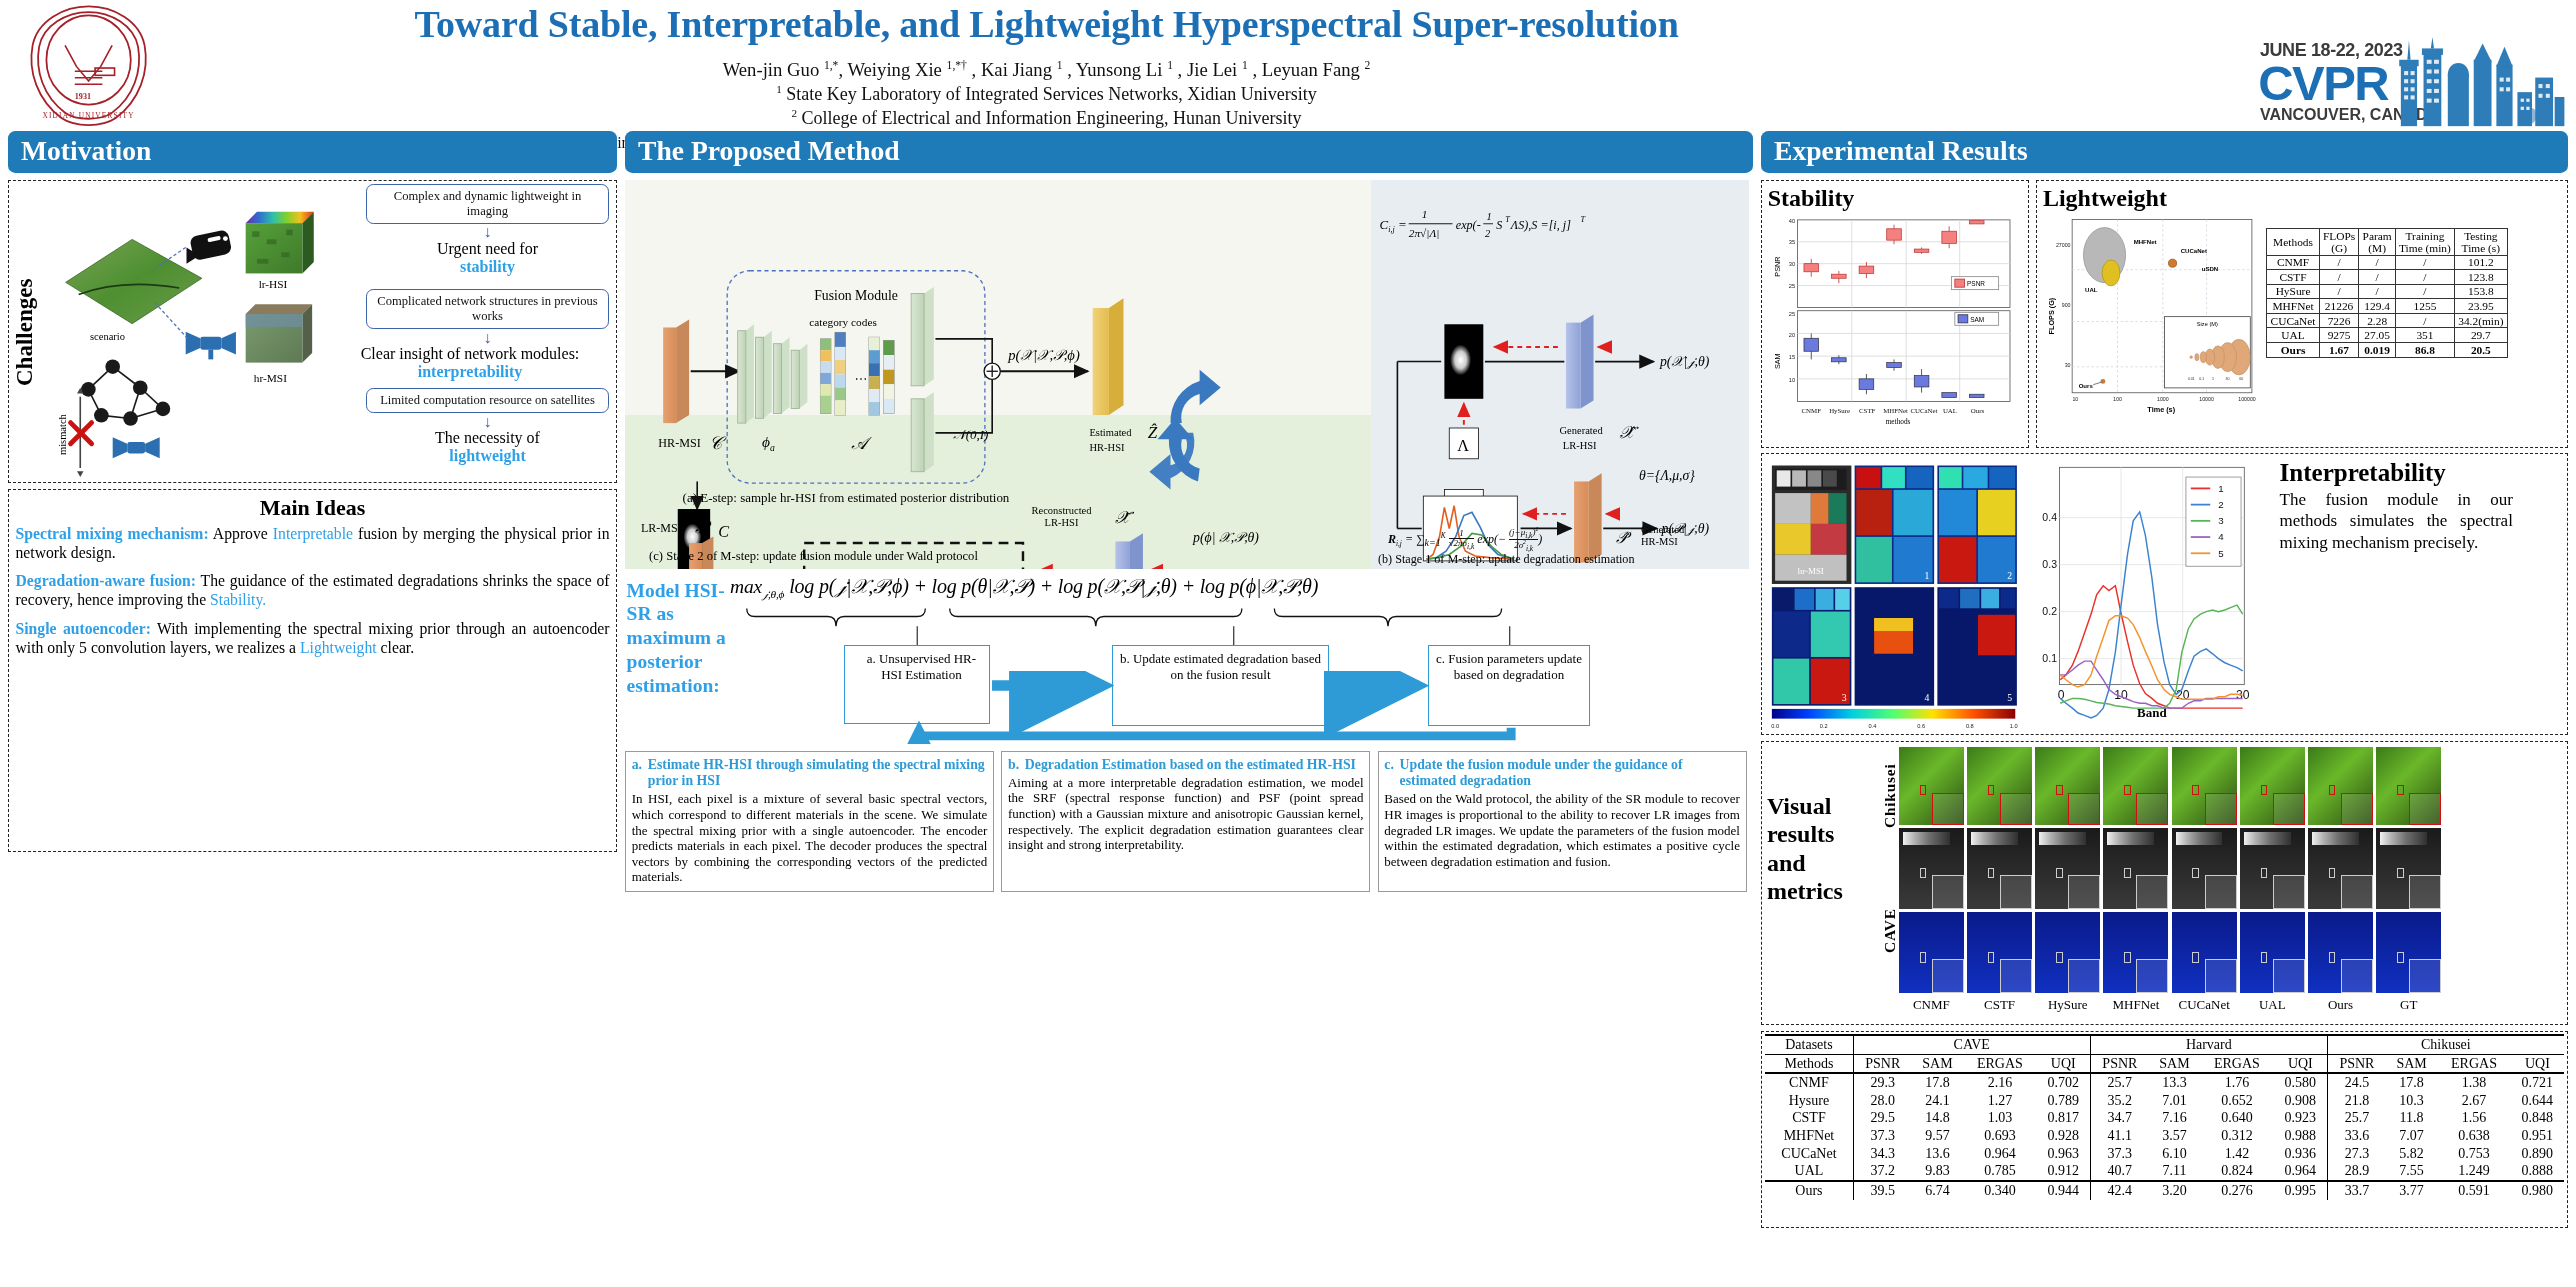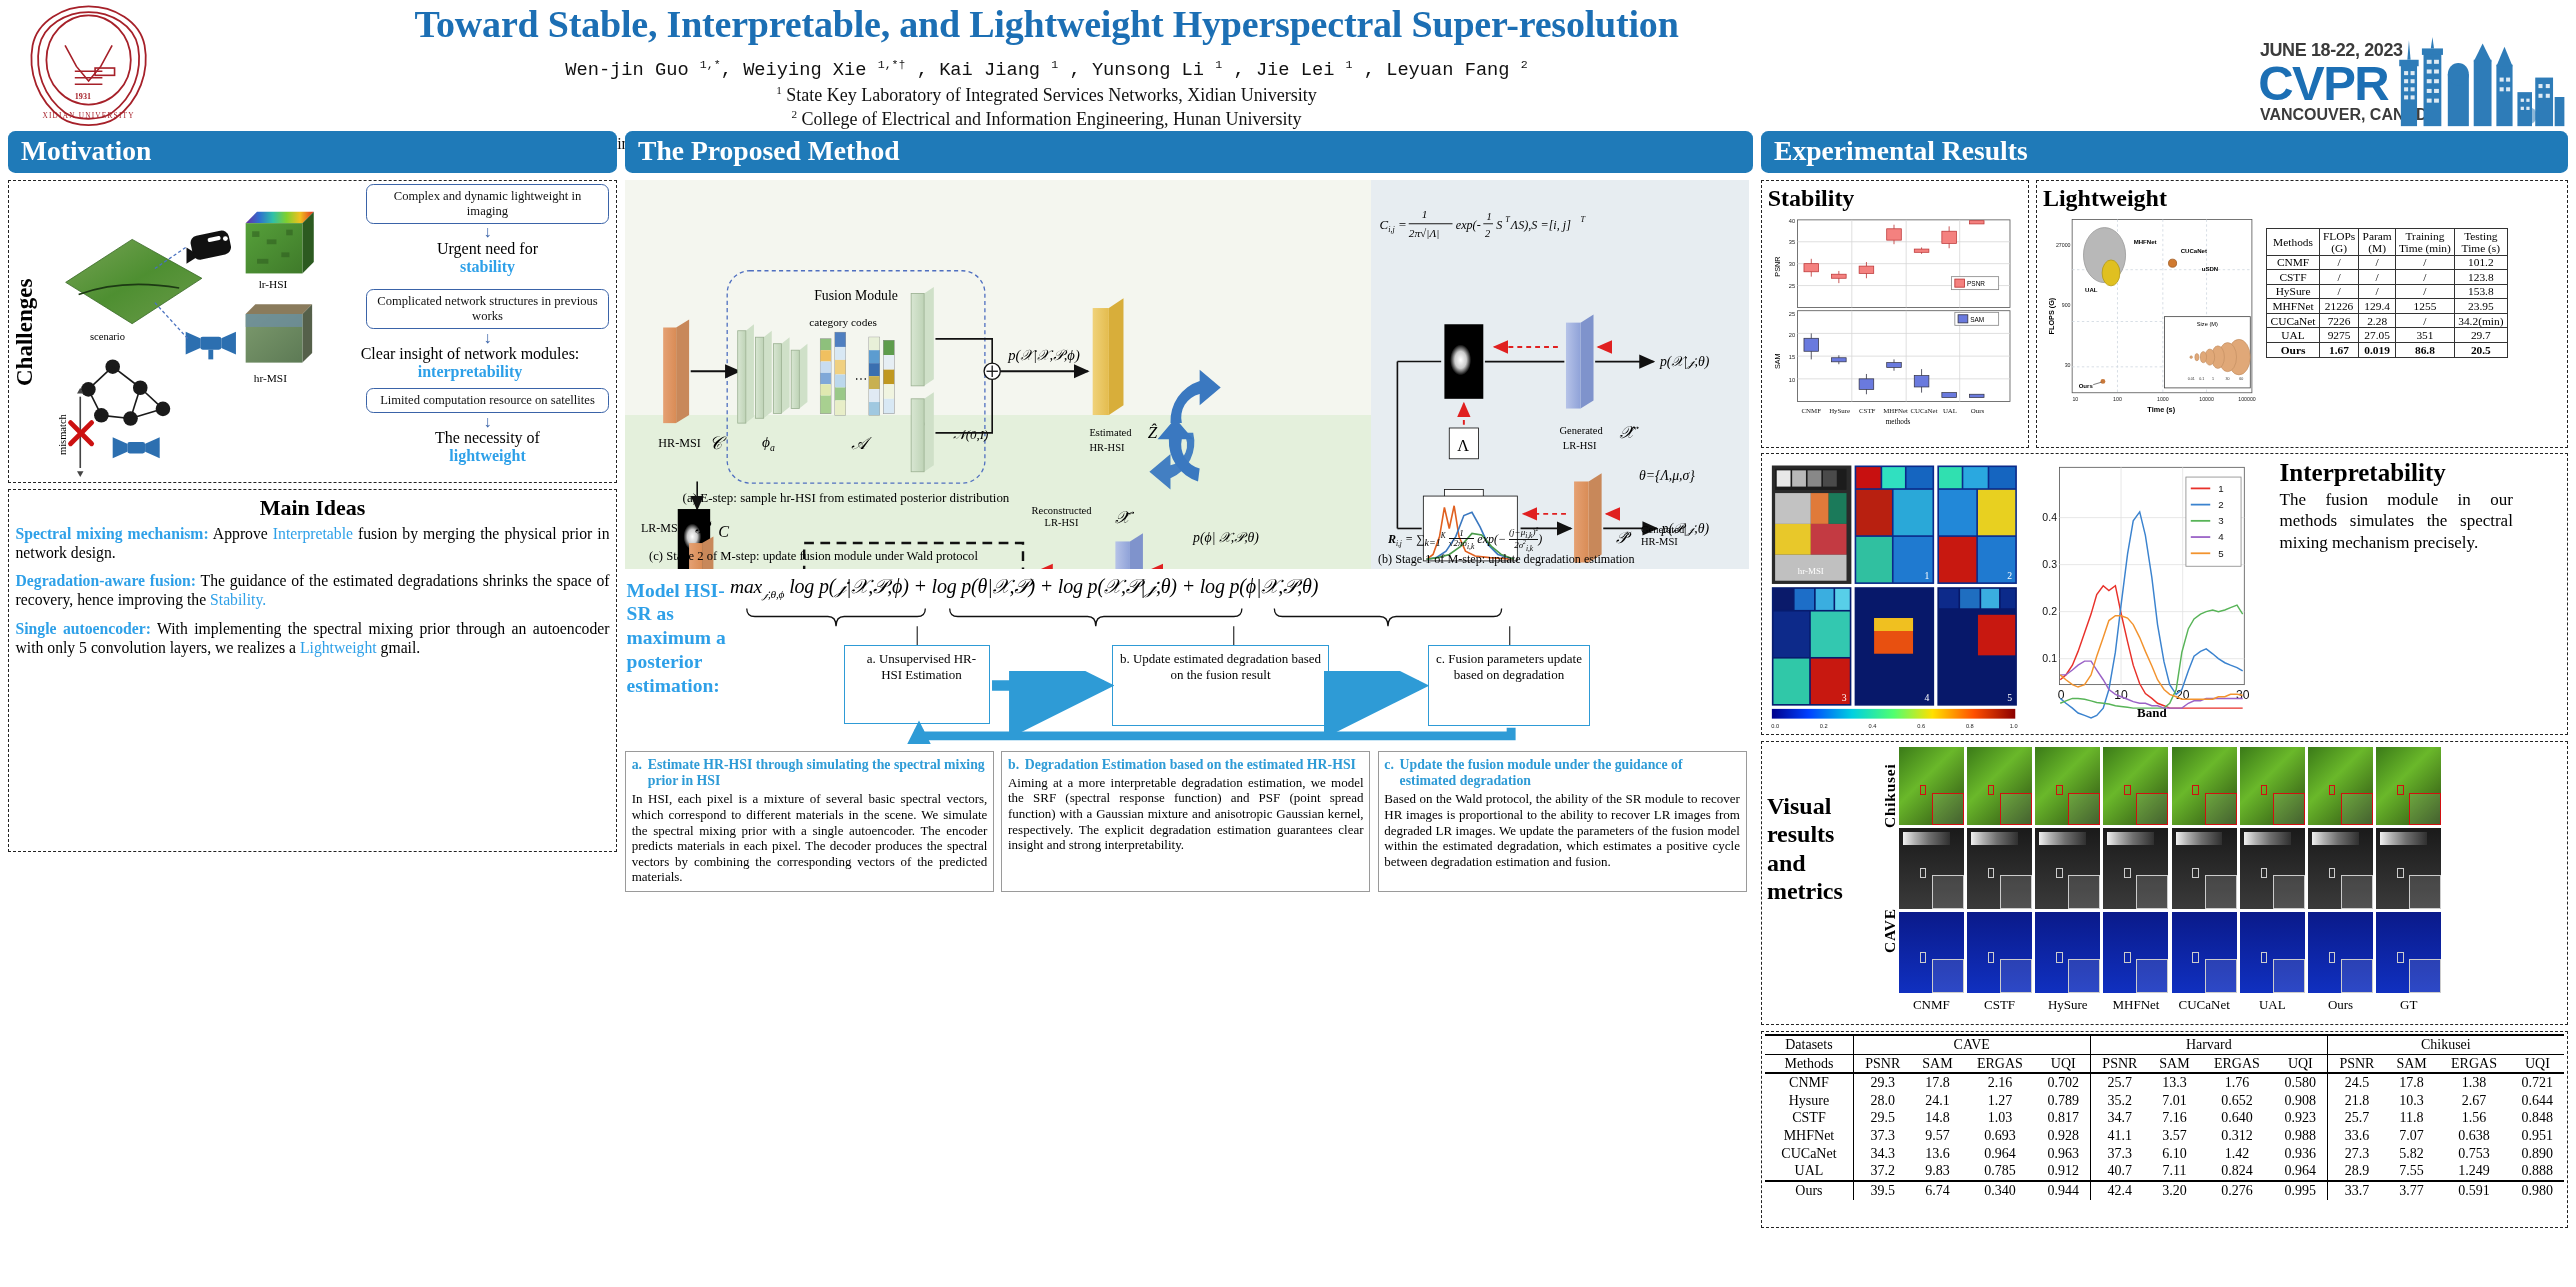--- a/index.html
+++ b/index.html
@@ -12,21 +12,21 @@
   }
   
   .header { position:relative; height:130px; width:2576px; }
   .logo-wrap { position:absolute; left:18px; top:3.2px; width:142px; height:126px; }
   .logo-svg { width:142px; height:126px; display:block; }
   .title-block { position:absolute; left:162px; top:4.9px; width:1769px; text-align:center; }
   .poster-title {
     color:#1c6fb4; font-weight:bold; font-size:38px; letter-spacing:-0.2px;
     font-family:"Liberation Serif", serif; line-height:1.05; white-space:nowrap;
   }
-  .authors { margin-top:13px; font-size:18.7px; color:#111; line-height:1.28;font-family:Liberation Mono, monospace; }
+  .authors { margin-top:13px; font-size:18.7px; color:#111; line-height:1.28; }
   .affil { font-size:18px; color:#111; line-height:1.3; }
   .emails { font-size:16px; color:#111; margin-top:3.2px; letter-spacing:-0.2px; }
   sup { font-size:0.62em; vertical-align:super; }
 
   .cvpr { position:absolute; right:9.7px; top:29px; width:308px; height:97px; }
   .cvpr-date { font-family:"Liberation Sans", sans-serif; font-weight:bold;
     font-size:18px; color:#3b3b3b; letter-spacing:-0.4px; position:absolute; left:1.6px; top:11.4px;}
   .cvpr-big { font-family:"Liberation Sans", sans-serif; font-weight:bold; font-size:49px;
     color:#1c6fb4; letter-spacing:-1.6px; position:absolute; left:0px; top:26px; }
   .cvpr-loc { font-family:"Liberation Sans", sans-serif; font-weight:bold; font-size:16px;
@@ -360,21 +360,21 @@
     <div class="dashbox" style="height:363px;">
       <div class="main-ideas-title">Main Ideas</div>
 
       <div class="mi-p">
         <span class="mi-lead">Spectral mixing mechanism:</span><span> Approve </span><span class="hl2">Interpretable</span><span> fusion by merging the physical prior in network design.</span>
       </div>
       <div class="mi-p">
         <span class="mi-lead">Degradation-aware fusion:</span><span> The guidance of the estimated degradations shrinks the space of recovery, hence improving the </span><span class="hl2">Stability.</span>
       </div>
       <div class="mi-p">
-        <span class="mi-lead">Single autoencoder:</span><span> With implementing the spectral mixing prior through an autoencoder with only 5 convolution layers, we realizes a </span><span class="hl2">Lightweight</span><span> gmail.</span>
+        <span class="mi-lead">Single autoencoder:</span><span> With implementing the spectral mixing prior through an autoencoder with only 5 convolution layers, we realizes a </span><span class="hl2">Lightweight</span><span> clear.</span>
       </div>
     </div>
   </div>
 
   <div class="col col-mid">
     <div class="sect-bar">The Proposed Method</div>
 
     <div class="method-diagram" style="margin-top:6.5px;">
       <div class="panelA"></div>
       <div class="panelC"></div>

